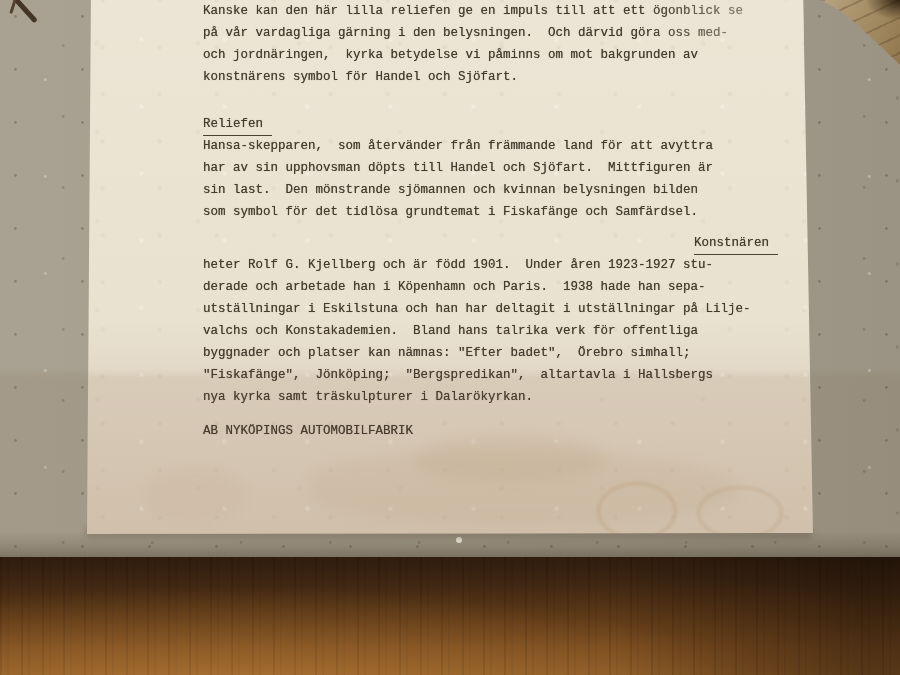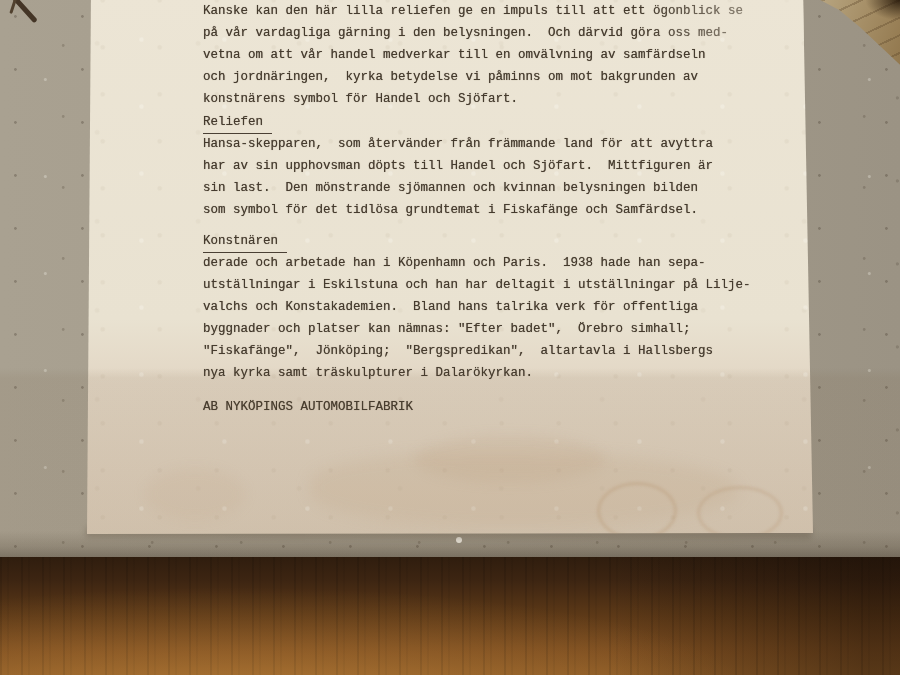--- a/index.html
+++ b/index.html
@@ -85,25 +85,25 @@
     background:rgba(198,172,138,.13); filter:blur(6px); border-radius:50%;
   }
 
   
   .text-block {
     position:absolute; left:118px; top:10px; width:575px;
     color:#453b2e; font-size:12.5px; line-height:22px;
     text-shadow:0 0 .7px rgba(72,60,46,.75);
   }
   .tline { white-space:pre; height:22px; }
-  .section-heading { margin-top:1px; height:22px; }
+  .section-heading { margin-top:25px; height:22px; }
   .section-heading span {
     display:inline-block; border-bottom:1.3px solid #4a4034; padding-right:9px;
   }
-  .konst-heading { margin-top:9px; }
+  .konst-heading { margin-top:9px;text-align:right; }
   .footer-line { margin-top:12px; white-space:pre; }
 
   
   .text-fade {
     position:absolute; left:545px; top:0; width:180px; height:48px; z-index:4;
     background:linear-gradient(100deg, rgba(236,229,213,0) 10%, rgba(236,229,213,.55) 85%);
   }
 
   
   .light-shade {
@@ -140,35 +140,35 @@
 
     <div class="stain-big"></div>
     <div class="stain-big2"></div>
     <div class="stain-ring1"></div>
     <div class="stain-ring2"></div>
     <div class="stain-left"></div>
 
     <div class="text-block">
       <div class="tline">Kanske kan den här lilla reliefen ge en impuls till att ett ögonblick se</div>
       <div class="tline">på vår vardagliga gärning i den belysningen.  Och därvid göra oss med-</div>
-      <div class="tline">vetna om att vår handel medverkar till en omvälvning av samfärdseln</div>
       <div class="tline">och jordnäringen,  kyrka betydelse vi påminns om mot bakgrunden av</div>
       <div class="tline">konstnärens symbol för Handel och Sjöfart.</div>
 
       <div class="section-heading">
         <span>Reliefen</span>
       </div>
       <div class="tline">Hansa-skepparen,  som återvänder från främmande land för att avyttra</div>
       <div class="tline">har av sin upphovsman döpts till Handel och Sjöfart.  Mittfiguren är</div>
       <div class="tline">sin last.  Den mönstrande sjömannen och kvinnan belysningen bilden</div>
       <div class="tline">som symbol för det tidlösa grundtemat i Fiskafänge och Samfärdsel.</div>
 
       <div class="section-heading konst-heading">
         <span>Konstnären</span>
       </div>
+      <div class="tline">heter Rolf G. Kjellberg och är född 1901.  Under åren 1923-1927 stu-</div>
       <div class="tline">derade och arbetade han i Köpenhamn och Paris.  1938 hade han sepa-</div>
       <div class="tline">utställningar i Eskilstuna och han har deltagit i utställningar på Lilje-</div>
       <div class="tline">valchs och Konstakademien.  Bland hans talrika verk för offentliga</div>
       <div class="tline">byggnader och platser kan nämnas: "Efter badet",  Örebro simhall;</div>
       <div class="tline">"Fiskafänge",  Jönköping;  "Bergspredikan",  altartavla i Hallsbergs</div>
       <div class="tline">nya kyrka samt träskulpturer i Dalarökyrkan.</div>
 
       <div class="tline footer-line">AB NYKÖPINGS AUTOMOBILFABRIK</div>
     </div>
 

